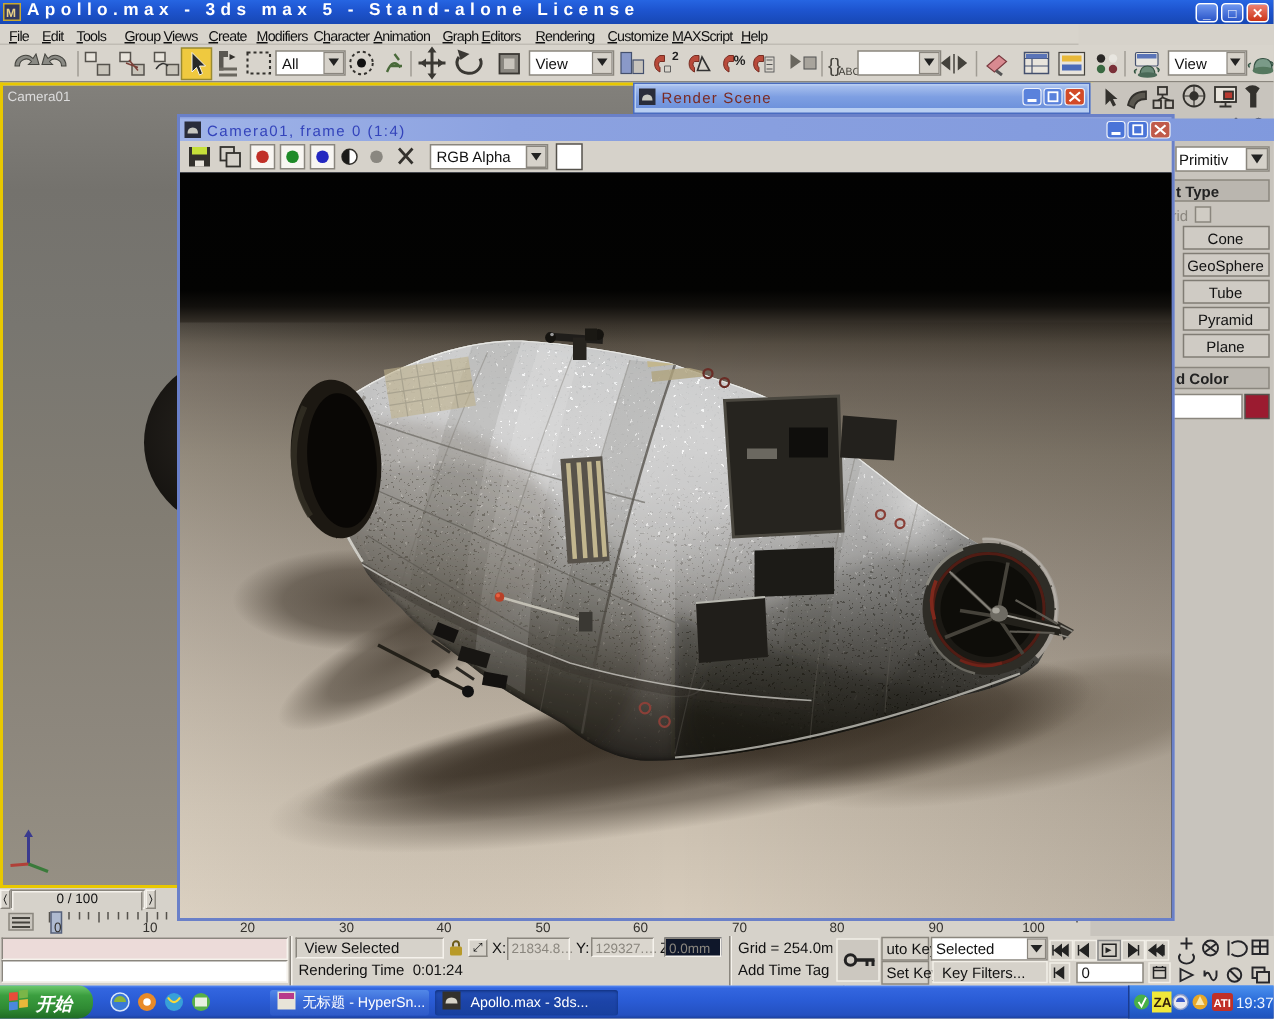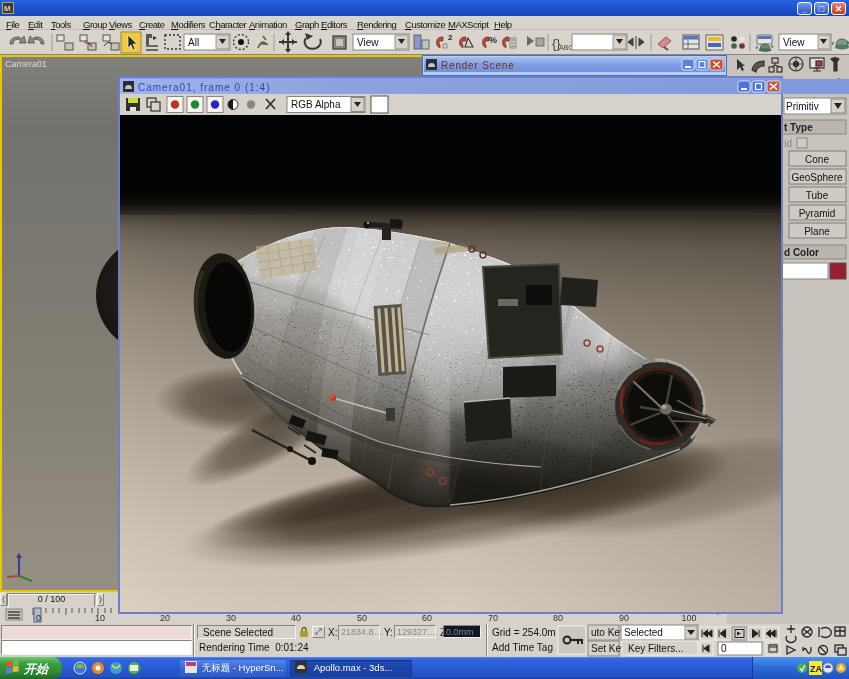--- a/index.html
+++ b/index.html
@@ -59,34 +59,35 @@
   #rimage { position:absolute; left:0px; top:37px; width:661px; height:497px; background:#000; }
   
   #taskbar { left:0; top:657px; width:849px; height:22px;
     background:linear-gradient(180deg,#5a8cf4 0%,#3366e0 8%,#2a5cd6 45%,#2450c0 90%,#1a3f9e 100%); }
   #startbtn { position:absolute; left:0; top:0; width:62px; height:22px;
     border-radius:0 10px 10px 0;
     background:linear-gradient(180deg,#6fca6f 0%,#3b9e3f 30%,#2f8a33 70%,#1f6b24 100%);
     color:#fff; font-size:12px; font-weight:bold; font-style:italic; }
   #tray { position:absolute; left:752px; top:0px; width:97px; height:22px;
     background:linear-gradient(180deg,#4a90ee 0%,#2a6ad8 50%,#1e52bc 100%);
-    border-left:1px solid #1a3c90;padding-left:41px; }
+    border-left:1px solid #1a3c90; }
   .taskbtn { position:absolute; top:3px; height:17px; border-radius:2px;
     color:#fff; font-size:9.5px; line-height:16px; white-space:nowrap; overflow:hidden; }
 </style>
 </head>
 <body>
 <div id="app">
 
   <div id="titlebar" class="abs">
     <svg class="abs" style="left:2px;top:2px" width="12" height="12" viewBox="0 0 12 12">
         <rect width="12" height="12" fill="#c8a830"></rect>
         <rect x="1" y="1" width="10" height="10" fill="#303860"></rect>
         <text x="2" y="9" font-size="8" fill="#e8d088" font-weight="bold">M</text>
       </svg>
+    <span class="ttext">Apollo.max - 3ds max 5 - Stand-alone License</span>
     <div class="winbtn wb-min">_</div>
     <div class="winbtn wb-max">□</div>
     <div class="winbtn wb-cls">✕</div>
   </div>
 
   <div id="menubar" class="abs">
     <span class="mi" style="left:6px"><u>F</u>ile</span>
     <span class="mi" style="left:28px"><u>E</u>dit</span>
     <span class="mi" style="left:51px"><u>T</u>ools</span>
     <span class="mi" style="left:83px"><u>G</u>roup</span>
@@ -268,21 +269,21 @@
         <text x="558" y="14" text-anchor="middle">80</text>
         <text x="624" y="14" text-anchor="middle">90</text>
         <text x="689" y="14" text-anchor="middle">100</text>
       </g>
       <line x1="718" y1="1" x2="718" y2="8" stroke="#55524c"></line>
     </svg>
   </div>
   <div id="statusA" class="abs">
     <div class="sunken" style="left:1px;top:1px;width:191px;height:15px;background:#ecdbd9"></div>
     <div class="sunken" style="left:197px;top:1px;width:99px;height:14px;background:#d6d2ca"></div>
-    <span class="statxt" style="left:203px;top:3px">Scene Selected</span>
+    <span class="statxt" style="left:203px;top:3px">View Selected</span>
     <svg class="abs" style="left:299px;top:2px" width="10" height="12" viewBox="0 0 10 12">
         <rect x="1" y="5" width="8" height="6" rx="1" fill="#b89a28"></rect>
         <path d="M3,5 v-1.5 a2,2 0 0 1 4,0 V5" fill="none" stroke="#6a5a18" stroke-width="1.3"></path>
       </svg>
     <div class="raised" style="left:312px;top:2px;width:13px;height:12px;font-size:8px;line-height:10px">⤢</div>
     <span class="statxt" style="left:328px;top:3px">X:</span>
     <div class="sunken" style="left:338px;top:1px;width:42px;height:31px;background:#dad6ce">
         <span style="position:absolute;left:2px;top:1px;font-size:9px;color:#8a867e;white-space:nowrap">21834.8…</span>
       </div>
     <span class="statxt" style="left:384px;top:3px">Y:</span>

